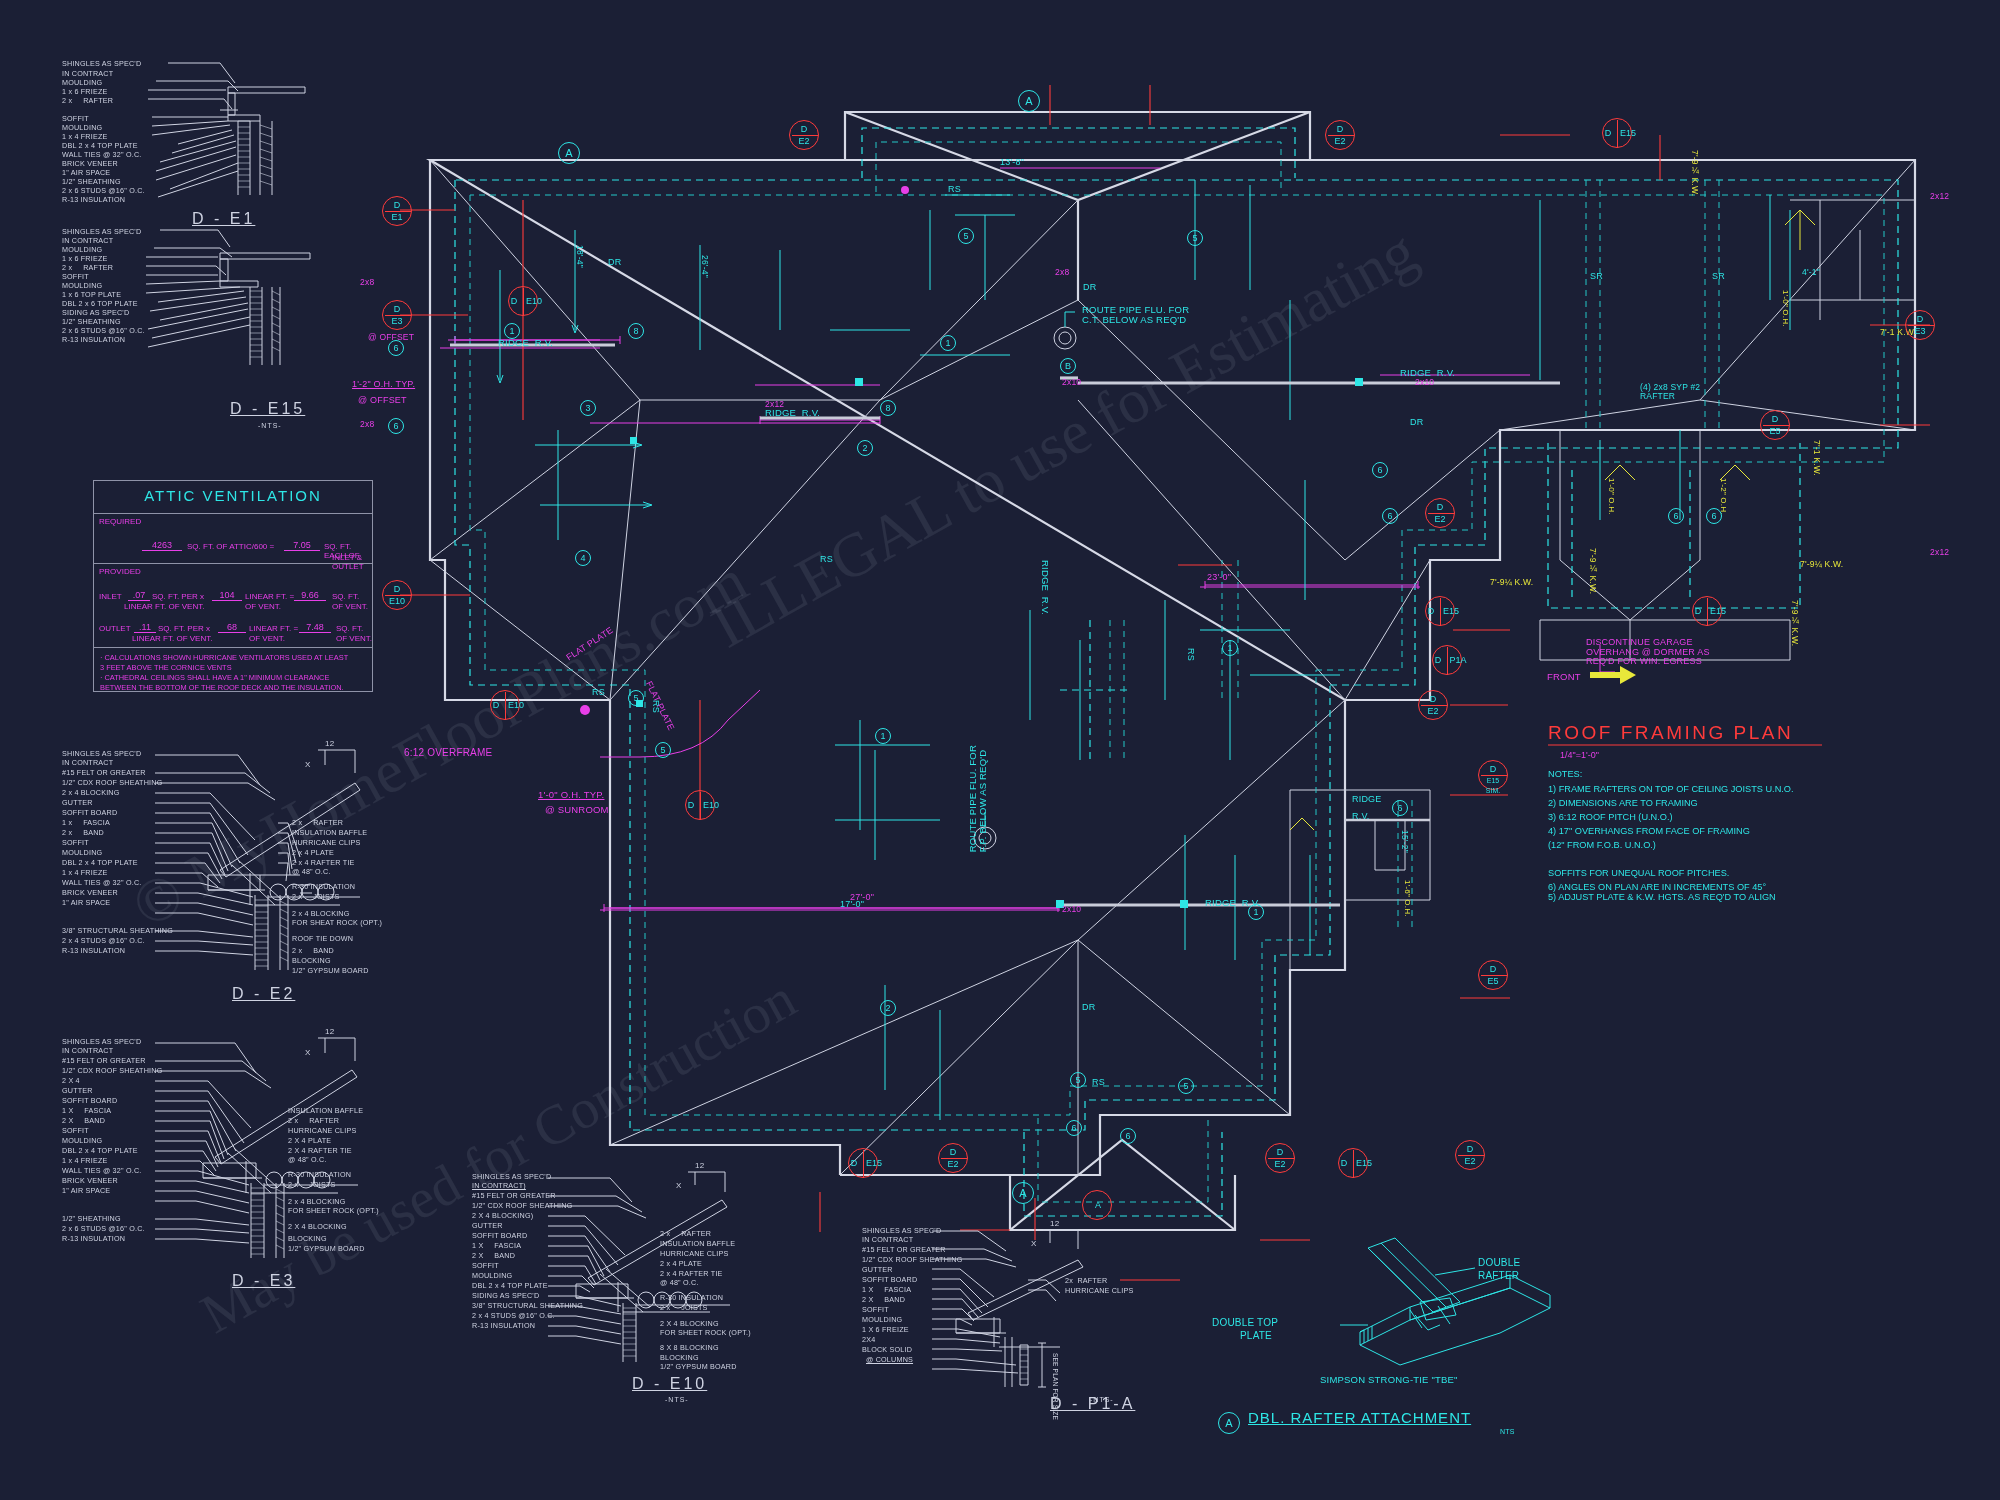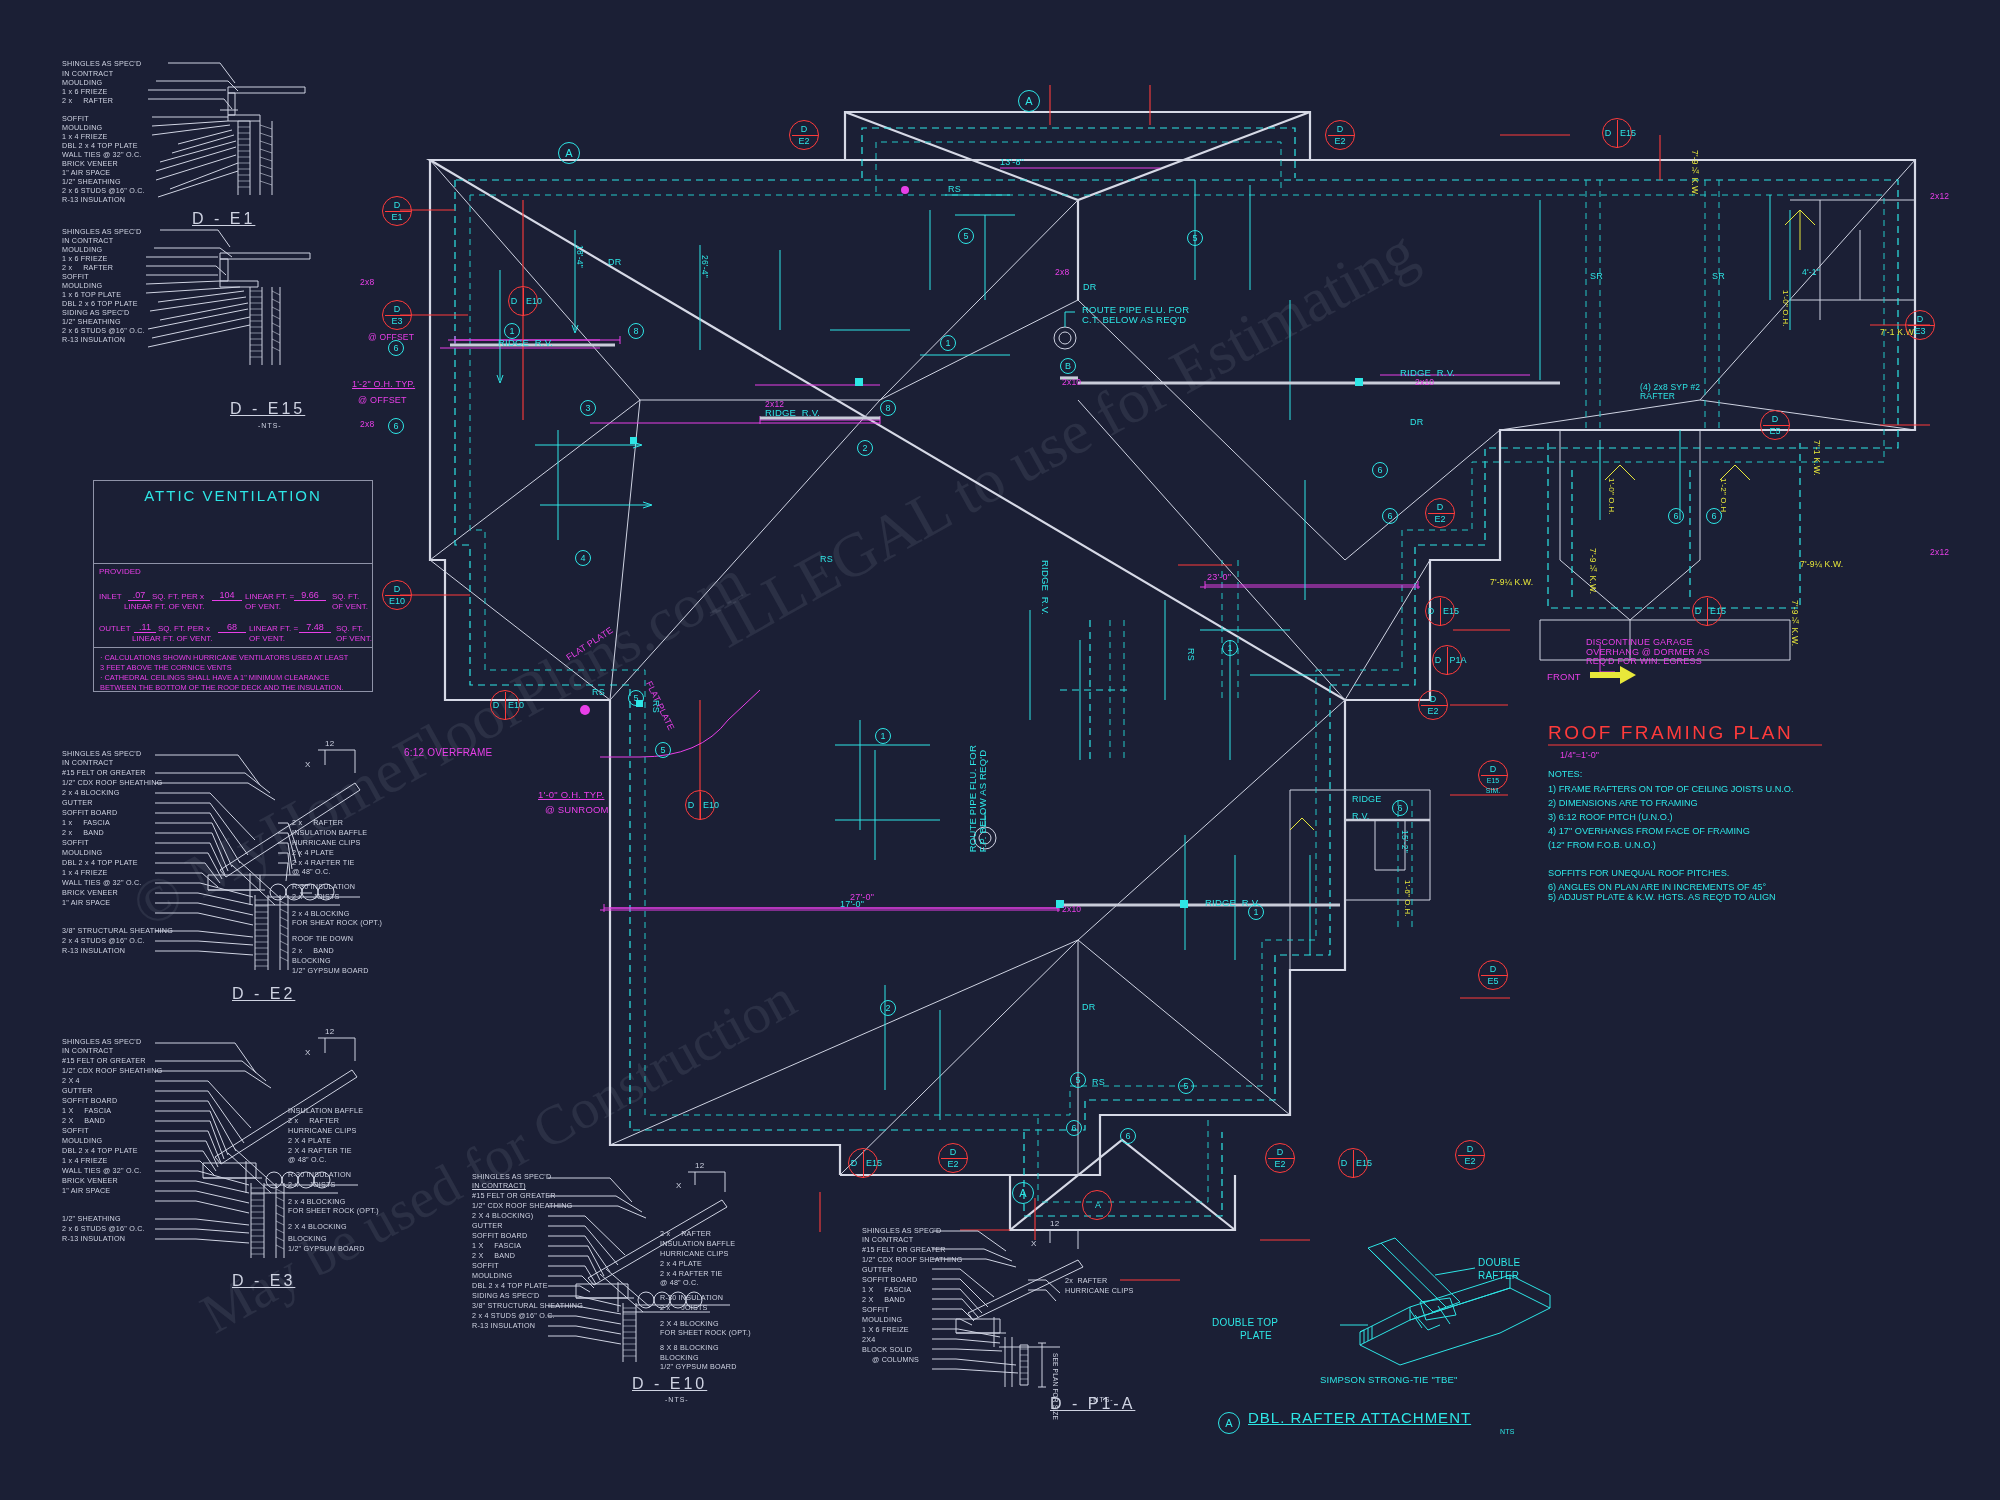--- a/index.html
+++ b/index.html
@@ -541,20 +541,28 @@
   <div class="bub bubv" style="left:1082px;top:1190px;">
     <span class="bt" style="left:4px;width:22px;">A</span>
   </div>
 
   <div class="cnum" style="left:1018px;top:90px;width:22px;height:22px;line-height:20px;font-size:11px;border-width:1.4px;">A</div>
   <div class="cnum" style="left:558px;top:142px;width:22px;height:22px;line-height:20px;font-size:11px;border-width:1.4px;">A</div>
   <div class="cnum" style="left:1012px;top:1182px;width:22px;height:22px;line-height:20px;font-size:11px;border-width:1.4px;">A</div>
 
   <div id="vent" style="left:93px;top:480px;width:280px;height:212px;">
     <div class="vtitle" style="position:absolute;left:0;top:6px;width:100%;text-align:center;">ATTIC VENTILATION</div>
+    <div class="row" style="top:32px;height:50px;">
+      <span class="vlab" style="position:absolute;left:5px;top:3px;">REQUIRED</span>
+      <span class="vval" style="position:absolute;left:48px;top:26px;width:40px;">4263</span>
+      <span class="vlab" style="position:absolute;left:93px;top:28px;">SQ. FT. OF ATTIC/600 =</span>
+      <span class="vval" style="position:absolute;left:190px;top:26px;width:36px;">7.05</span>
+      <span class="vlab" style="position:absolute;left:230px;top:28px;">SQ. FT. EACH OF</span>
+      <span class="vlab" style="position:absolute;left:238px;top:39px;">INLET &amp; OUTLET</span>
+    </div>
     <div class="row" style="top:82px;height:84px;">
       <span class="vlab" style="position:absolute;left:5px;top:3px;">PROVIDED</span>
 
       <span class="vlab" style="position:absolute;left:5px;top:28px;">INLET</span>
       <span class="vval" style="position:absolute;left:34px;top:26px;width:22px;">.07</span>
       <span class="vlab" style="position:absolute;left:58px;top:28px;">SQ. FT. PER x</span>
       <span class="vlab" style="position:absolute;left:30px;top:38px;">LINEAR FT. OF VENT.</span>
       <span class="vval" style="position:absolute;left:118px;top:26px;width:30px;">104</span>
       <span class="vlab" style="position:absolute;left:151px;top:28px;">LINEAR FT. =</span>
       <span class="vlab" style="position:absolute;left:151px;top:38px;">OF VENT.</span>
@@ -1040,21 +1048,21 @@
     <div class="txt w leader" style="left:2px;top:29px;">1/2" CDX ROOF SHEATHING</div>
     <div class="txt w leader" style="left:2px;top:39px;">GUTTER</div>
     <div class="txt w leader" style="left:2px;top:49px;">SOFFIT BOARD</div>
     <div class="txt w leader" style="left:2px;top:59px;">1 X     FASCIA</div>
     <div class="txt w leader" style="left:2px;top:69px;">2 X     BAND</div>
     <div class="txt w leader" style="left:2px;top:79px;">SOFFIT</div>
     <div class="txt w leader" style="left:2px;top:89px;">MOULDING</div>
     <div class="txt w leader" style="left:2px;top:99px;">1 X 6 FREIZE</div>
     <div class="txt w leader" style="left:2px;top:109px;">2X4</div>
     <div class="txt w leader" style="left:2px;top:119px;text-align:right;">BLOCK SOLID</div>
-    <div class="txt w leader" style="left:12px;top:129px;">@ COLUMNS</div>
+    <div class="txt w leader" style="left:6px;top:129px;text-decoration:underline;">@ COLUMNS</div>
     <div class="txt w leader" style="left:205px;top:50px;">2x  RAFTER</div>
     <div class="txt w leader" style="left:205px;top:60px;">HURRICANE CLIPS</div>
     <div class="txt w" style="left:192px;top:128px;font-size:6.5px;writing-mode:vertical-rl;">SEE PLAN FOR SIZE</div>
     <div class="txt w" style="left:190px;top:-5px;font-size:8px;">12</div>
     <div class="txt w" style="left:171px;top:15px;font-size:8px;">X</div>
   </div>
   <div class="dlabel u" style="position:absolute;left:1050px;top:1375px;margin-top:20px;">D - P1-A</div>
   <div class="dnts" style="position:absolute;left:1090px;top:1396px;">-NTS-</div>
 
   <div class="abs" style="left:1260px;top:1230px;width:320px;height:130px;">

